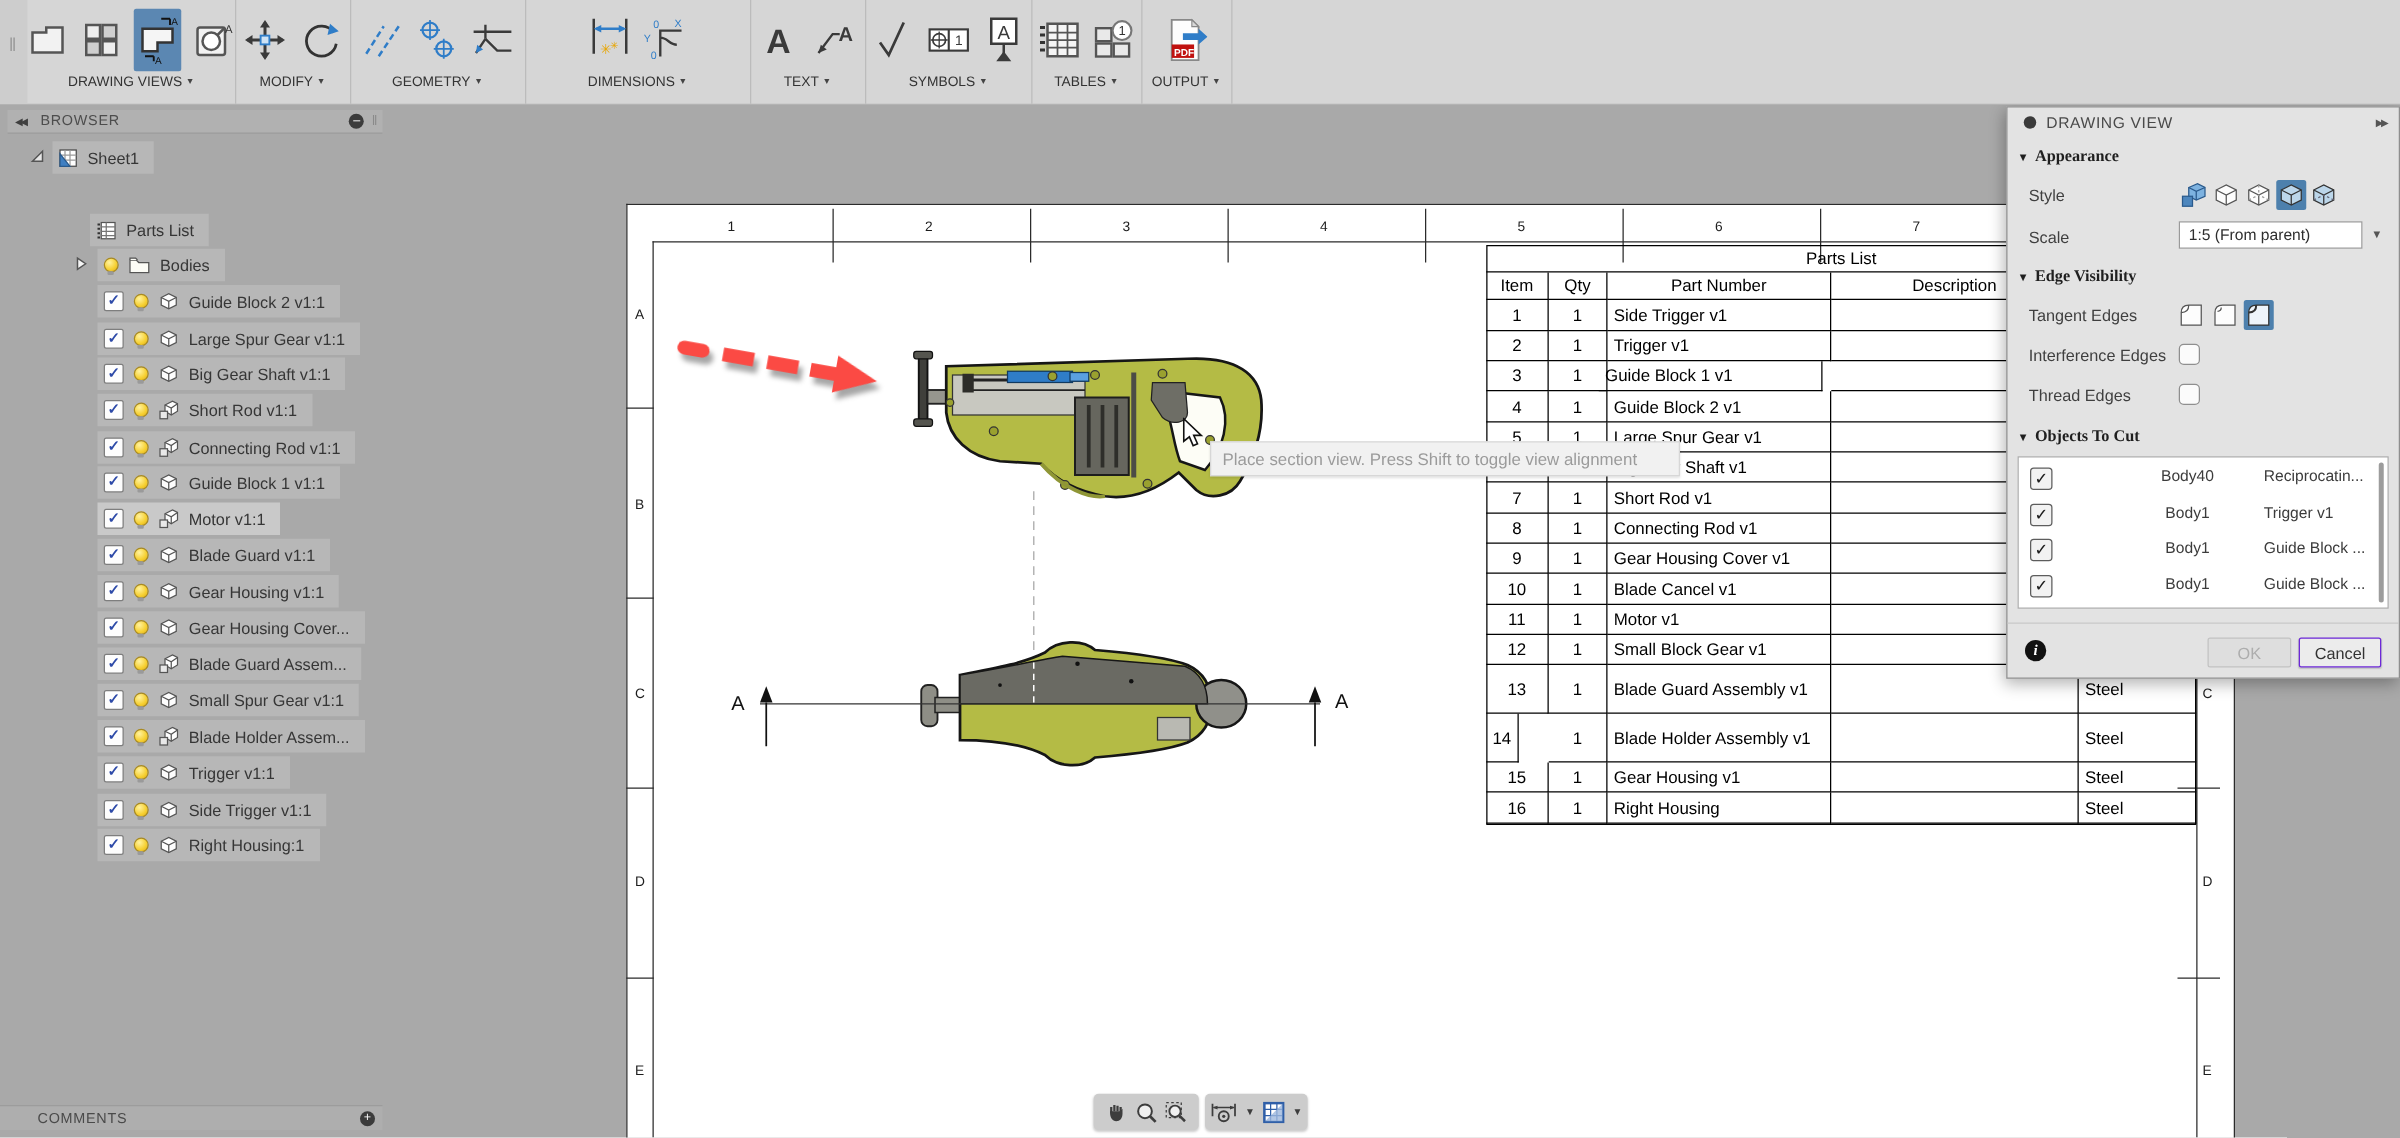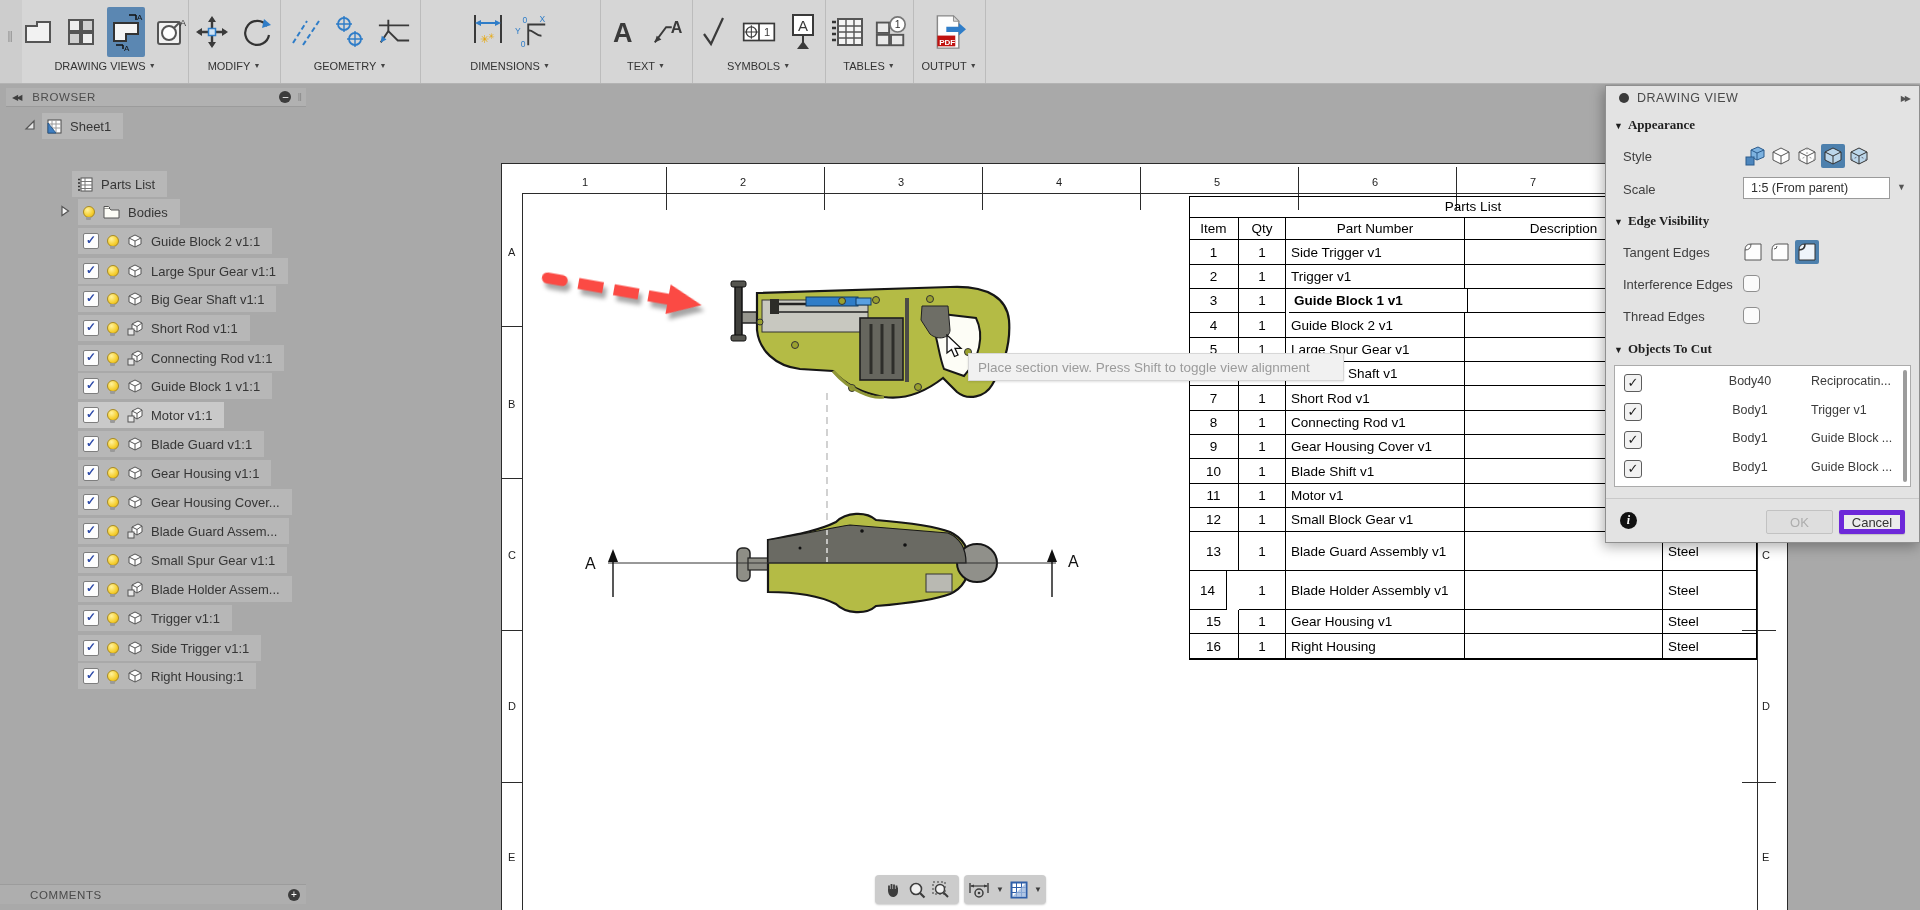--- a/index.html
+++ b/index.html
@@ -79,21 +79,21 @@
              color:#1c1c1c;font-size:13px;line-height:15px;text-align:center;}
   .otc-c1{position:absolute;left:95px;width:80px;top:5px;text-align:center;font-size:12.5px;color:#3c3c3c;}
   .otc-c2{position:absolute;left:196px;top:5px;font-size:12.5px;color:#3c3c3c;white-space:nowrap;}
   #otc-scroll{position:absolute;right:3px;top:4px;width:4px;height:112px;background:#9c9c9c;border-radius:2px;}
   #dv-sep{position:absolute;left:0;right:0;top:412px;height:1px;background:#c9c9c9;}
   #dv-info{position:absolute;left:14px;top:426px;width:17px;height:17px;border-radius:50%;background:#111;color:#fff;
            font-size:12px;font-weight:bold;text-align:center;line-height:17px;font-family:"Liberation Serif",serif;font-style:italic;}
   .dv-btn{position:absolute;top:424px;height:24px;box-sizing:border-box;border-radius:2px;font-size:13px;
           display:flex;align-items:center;justify-content:center;}
   #btn-ok{left:160px;width:67px;background:#dedede;border:1px solid #c2c2c2;color:#adadad;}
-  #btn-cancel{left:233px;width:66px;background:#ececec;border:5px solid #6d28d9;color:#333;box-shadow:0 1px 1px rgba(0,0,0,.15);}
+  #btn-cancel{left:233px;width:66px;background:#ececec;border:1px solid #6d28d9;color:#333;box-shadow:0 1px 1px rgba(0,0,0,.15);}
   
   .navgroup{position:absolute;top:875px;height:29px;background:#cccccc;border-radius:4px;z-index:20;
             display:flex;align-items:center;justify-content:center;gap:6px;box-shadow:0 1px 2px rgba(0,0,0,.2);}
   .nav-caret{font-size:8px;color:#3d3d3d;}
   
   #drawing-svg{position:absolute;left:0;top:0;z-index:5;pointer-events:none;}
   #cursor{position:absolute;left:946px;top:334px;z-index:25;}
   .section-A{position:absolute;font-size:16px;color:#111;z-index:6;font-family:"Liberation Sans",sans-serif;}
 </style>
 </head>
@@ -147,21 +147,21 @@
     <div class="cell c-left" style="left: 97px; top: 44px; width: 179px; height: 25px;">Side Trigger v1</div>
     <div class="cell c-left" style="left: 276px; top: 44px; width: 198px; height: 25px;"></div>
     <div class="cell c-left" style="left: 474px; top: 44px; width: 94px; height: 25px;"></div>
     <div class="cell c-center" style="left: 0px; top: 69px; width: 50px; height: 24px;">2</div>
     <div class="cell c-center" style="left: 50px; top: 69px; width: 47px; height: 24px;">1</div>
     <div class="cell c-left" style="left: 97px; top: 69px; width: 179px; height: 24px;">Trigger v1</div>
     <div class="cell c-left" style="left: 276px; top: 69px; width: 198px; height: 24px;"></div>
     <div class="cell c-left" style="left: 474px; top: 69px; width: 94px; height: 24px;"></div>
     <div class="cell c-center" style="left: 0px; top: 93px; width: 50px; height: 24px;">3</div>
     <div class="cell c-center" style="left: 50px; top: 93px; width: 47px; height: 24px;">1</div>
-    <div class="cell c-left" style="left: 100px; top: 93px; width: 179px; height: 24px; font-weight: bold;">Guide Block 1 v1</div>
+    <div class="cell c-left" style="left: 90px; top: 93px; width: 179px; height: 24px;">Guide Block 1 v1</div>
     <div class="cell c-left" style="left: 276px; top: 93px; width: 198px; height: 24px;"></div>
     <div class="cell c-left" style="left: 474px; top: 93px; width: 94px; height: 24px;"></div>
     <div class="cell c-center" style="left: 0px; top: 117px; width: 50px; height: 25px;">4</div>
     <div class="cell c-center" style="left: 50px; top: 117px; width: 47px; height: 25px;">1</div>
     <div class="cell c-left" style="left: 97px; top: 117px; width: 179px; height: 25px;">Guide Block 2 v1</div>
     <div class="cell c-left" style="left: 276px; top: 117px; width: 198px; height: 25px;"></div>
     <div class="cell c-left" style="left: 474px; top: 117px; width: 94px; height: 25px;"></div>
     <div class="cell c-center" style="left: 0px; top: 142px; width: 50px; height: 24px;">5</div>
     <div class="cell c-center" style="left: 50px; top: 142px; width: 47px; height: 24px;">1</div>
     <div class="cell c-left" style="left: 97px; top: 142px; width: 179px; height: 24px;">Large Spur Gear v1</div>
@@ -182,39 +182,39 @@
     <div class="cell c-left" style="left: 97px; top: 215px; width: 179px; height: 24px;">Connecting Rod v1</div>
     <div class="cell c-left" style="left: 276px; top: 215px; width: 198px; height: 24px;"></div>
     <div class="cell c-left" style="left: 474px; top: 215px; width: 94px; height: 24px;"></div>
     <div class="cell c-center" style="left: 0px; top: 239px; width: 50px; height: 24px;">9</div>
     <div class="cell c-center" style="left: 50px; top: 239px; width: 47px; height: 24px;">1</div>
     <div class="cell c-left" style="left: 97px; top: 239px; width: 179px; height: 24px;">Gear Housing Cover v1</div>
     <div class="cell c-left" style="left: 276px; top: 239px; width: 198px; height: 24px;"></div>
     <div class="cell c-left" style="left: 474px; top: 239px; width: 94px; height: 24px;"></div>
     <div class="cell c-center" style="left: 0px; top: 263px; width: 50px; height: 25px;">10</div>
     <div class="cell c-center" style="left: 50px; top: 263px; width: 47px; height: 25px;">1</div>
-    <div class="cell c-left" style="left: 97px; top: 263px; width: 179px; height: 25px;">Blade Shift v1</div>
+    <div class="cell c-left" style="left: 97px; top: 263px; width: 179px; height: 25px;">Blade Cancel v1</div>
     <div class="cell c-left" style="left: 276px; top: 263px; width: 198px; height: 25px;"></div>
     <div class="cell c-left" style="left: 474px; top: 263px; width: 94px; height: 25px;"></div>
     <div class="cell c-center" style="left: 0px; top: 288px; width: 50px; height: 24px;">11</div>
     <div class="cell c-center" style="left: 50px; top: 288px; width: 47px; height: 24px;">1</div>
     <div class="cell c-left" style="left: 97px; top: 288px; width: 179px; height: 24px;">Motor v1</div>
     <div class="cell c-left" style="left: 276px; top: 288px; width: 198px; height: 24px;"></div>
     <div class="cell c-left" style="left: 474px; top: 288px; width: 94px; height: 24px;"></div>
     <div class="cell c-center" style="left: 0px; top: 312px; width: 50px; height: 24px;">12</div>
     <div class="cell c-center" style="left: 50px; top: 312px; width: 47px; height: 24px;">1</div>
     <div class="cell c-left" style="left: 97px; top: 312px; width: 179px; height: 24px;">Small Block Gear v1</div>
     <div class="cell c-left" style="left: 276px; top: 312px; width: 198px; height: 24px;"></div>
     <div class="cell c-left" style="left: 474px; top: 312px; width: 94px; height: 24px;"></div>
     <div class="cell c-center" style="left: 0px; top: 336px; width: 50px; height: 39px;">13</div>
     <div class="cell c-center" style="left: 50px; top: 336px; width: 47px; height: 39px;">1</div>
     <div class="cell c-left" style="left: 97px; top: 336px; width: 179px; height: 39px;">Blade Guard Assembly v1</div>
     <div class="cell c-left" style="left: 276px; top: 336px; width: 198px; height: 39px;"></div>
     <div class="cell c-left" style="left: 474px; top: 336px; width: 94px; height: 39px;">Steel</div>
-    <div class="cell c-center" style="left: 0px; top: 375px; width: 38px; height: 39px;">14</div>
+    <div class="cell c-center" style="left: 0px; top: 375px; width: 26px; height: 39px;">14</div>
     <div class="cell c-center" style="left: 50px; top: 375px; width: 47px; height: 39px;">1</div>
     <div class="cell c-left" style="left: 97px; top: 375px; width: 179px; height: 39px;">Blade Holder Assembly v1</div>
     <div class="cell c-left" style="left: 276px; top: 375px; width: 198px; height: 39px;"></div>
     <div class="cell c-left" style="left: 474px; top: 375px; width: 94px; height: 39px;">Steel</div>
     <div class="cell c-center" style="left: 0px; top: 414px; width: 50px; height: 24px;">15</div>
     <div class="cell c-center" style="left: 50px; top: 414px; width: 47px; height: 24px;">1</div>
     <div class="cell c-left" style="left: 97px; top: 414px; width: 179px; height: 24px;">Gear Housing v1</div>
     <div class="cell c-left" style="left: 276px; top: 414px; width: 198px; height: 24px;"></div>
     <div class="cell c-left" style="left: 474px; top: 414px; width: 94px; height: 24px;">Steel</div>
     <div class="cell c-center" style="left: 0px; top: 438px; width: 50px; height: 25px;">16</div>

